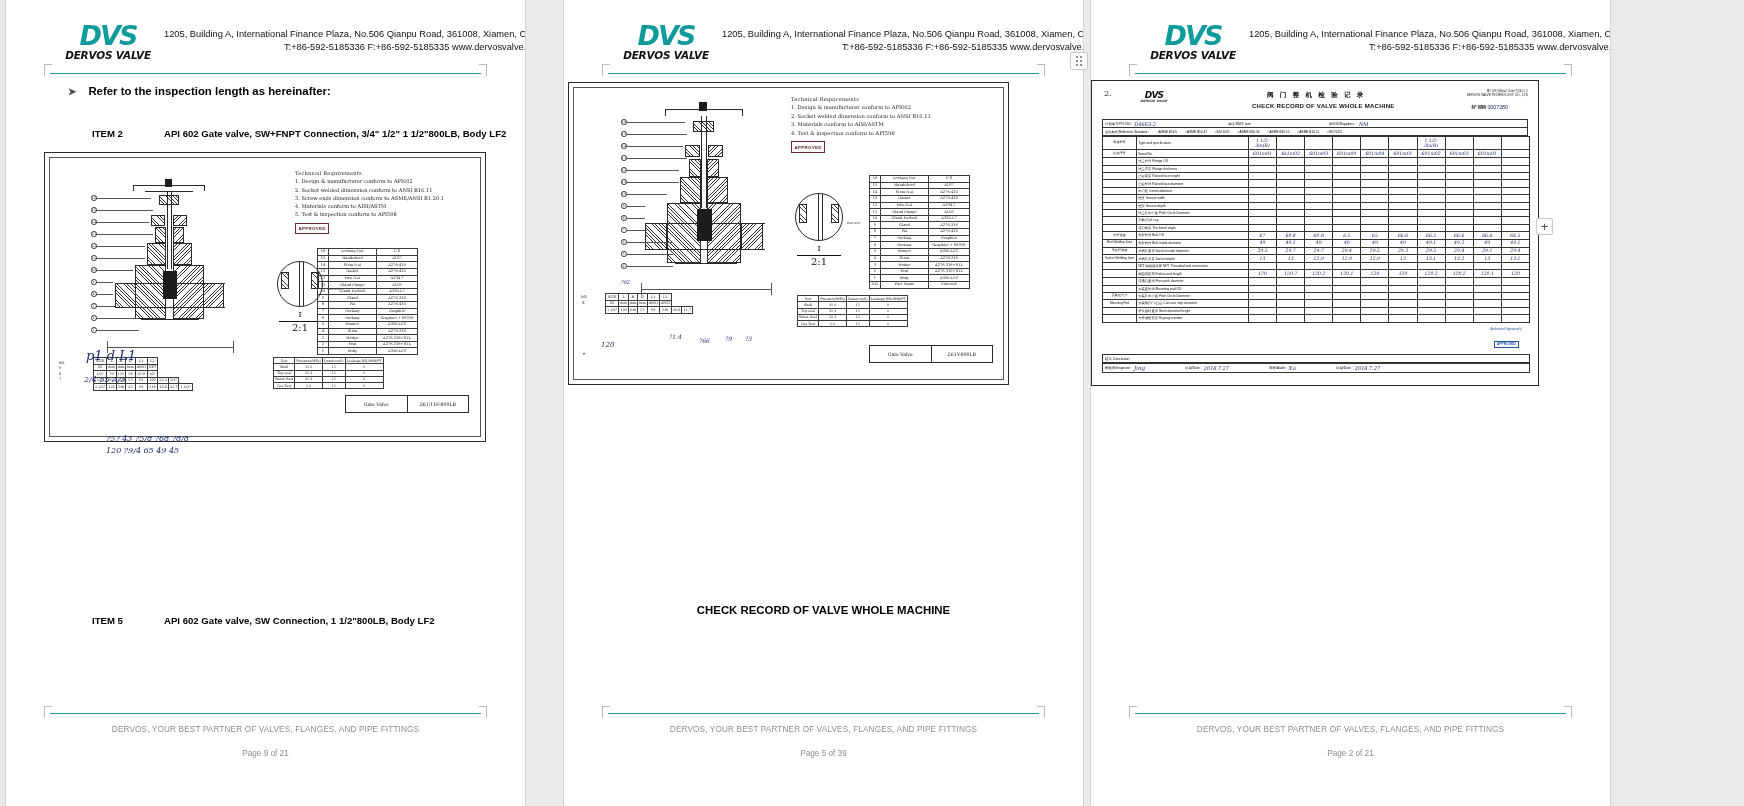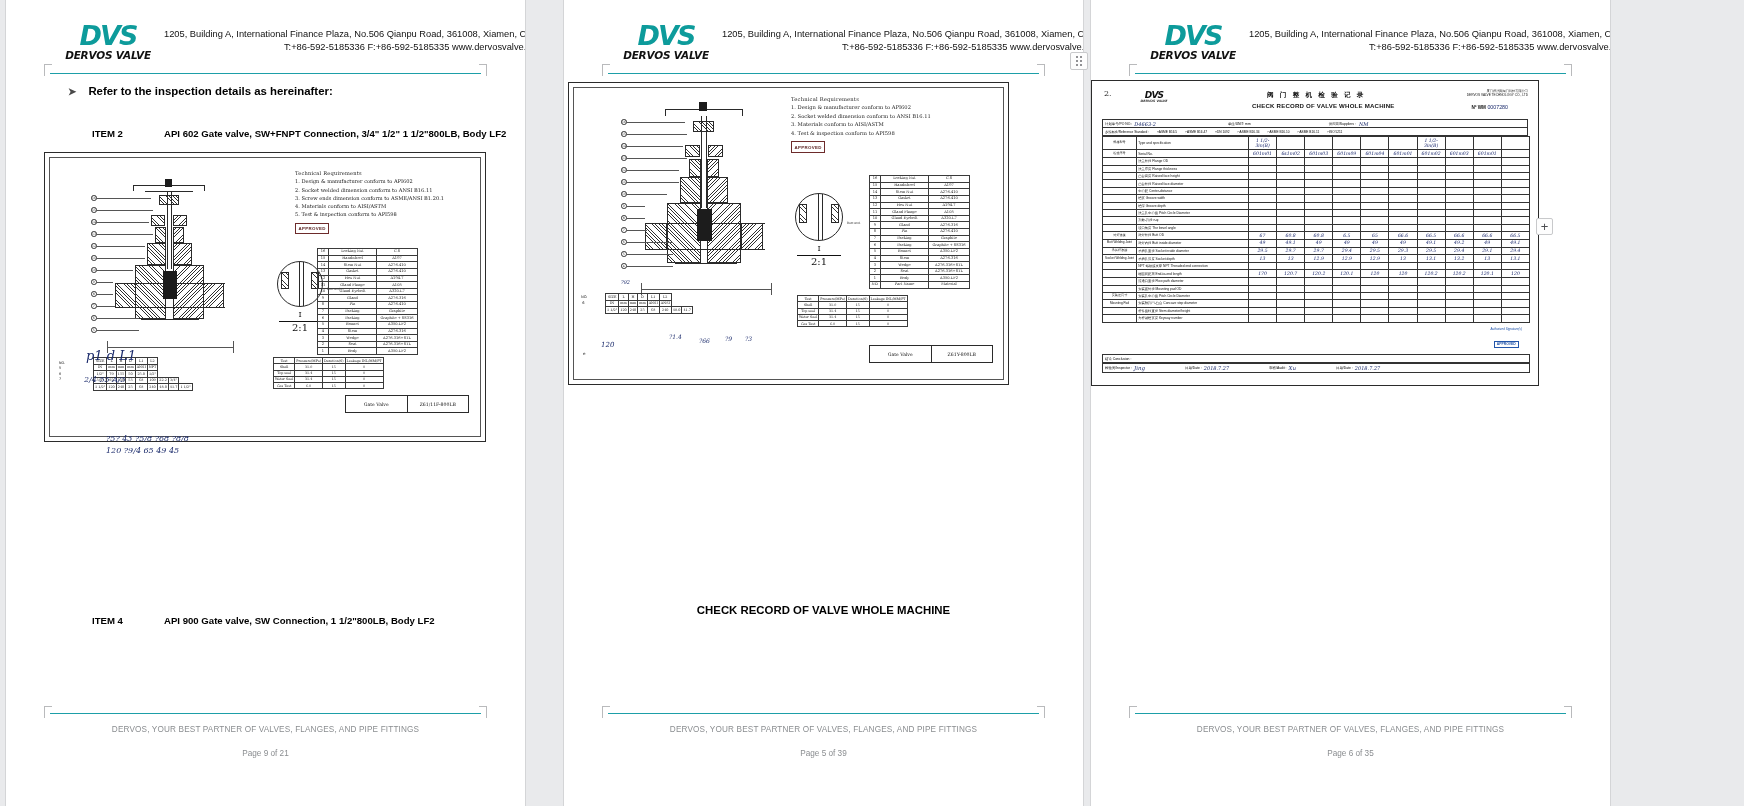--- a/index.html
+++ b/index.html
@@ -239,21 +239,21 @@
       </div>
     </div>
     <div class="head-rule"></div>
     <div class="crop-mark" style="left:38px;top:64px;width:1px;height:12px;"></div>
     <div class="crop-mark" style="left:38px;top:64px;width:8px;height:1px;"></div>
     <div class="crop-mark" style="left:480px;top:64px;width:1px;height:12px;"></div>
     <div class="crop-mark" style="left:473px;top:64px;width:8px;height:1px;"></div>
 
     <div class="bullet-line">
       <span class="bullet-arrow">➤</span>
-      <span>Refer to the inspection details as hereinafter:</span>
+      <span>Refer to the inspection length as hereinafter:</span>
     </div>
 
     <div class="item-line" style="left:86px;top:128px;">
       <span class="it">ITEM 2</span><span>API 602 Gate valve, SW+FNPT   Connection, 3/4" 1/2" 1 1/2"800LB, Body LF2</span>
     </div>
 
     <div class="drawing" style="left:38px;top:152px;width:442px;height:290px;">
       <div class="drawing-inner"></div>
 
       <div class="valve-art" style="left:40px;top:18px;width:185px;height:240px;">
@@ -517,21 +517,21 @@
 
       <div class="dwg-tiny" style="position:absolute;left:14px;top:208px;font-size:3.4px;line-height:1.6;color:#222;">NO.<br>5<br>6<br>7</div>
     </div>
 
     <div class="hand" style="left:80px;top:348px;font-size:13px;">p1  d  L1</div>
     <div class="hand" style="left:78px;top:375px;font-size:8px;">2/4  55  A/3</div>
     <div class="hand" style="left:100px;top:434px;font-size:8px;">?5?  43  ?5/8  ?68  ?8/8</div>
     <div class="hand" style="left:100px;top:446px;font-size:8px;">120  ?9/4  65  49  45</div>
 
     <div class="item-line" style="left:86px;top:615px;">
-      <span class="it">ITEM 4</span><span>API 900 Gate valve, SW Connection, 1 1/2"800LB, Body LF2</span>
+      <span class="it">ITEM 5</span><span>API 602 Gate valve, SW Connection, 1 1/2"800LB, Body LF2</span>
     </div>
 
     <div class="foot-rule"></div>
     <div class="crop-mark" style="left:38px;top:706px;width:1px;height:12px;"></div>
     <div class="crop-mark" style="left:38px;top:706px;width:8px;height:1px;"></div>
     <div class="crop-mark" style="left:480px;top:706px;width:1px;height:12px;"></div>
     <div class="crop-mark" style="left:473px;top:706px;width:8px;height:1px;"></div>
     <div class="foot-line1">DERVOS, YOUR BEST PARTNER OF VALVES, FLANGES, AND PIPE FITTINGS</div>
     <div class="foot-line2">Page 9 of 21</div>
   </div>
@@ -1230,21 +1230,21 @@
         <div style="display:inline-block;border:1px solid #2255aa;color:#2255aa;font-size:3.4px;padding:0.5px 2px;font-weight:bold;">APPROVED</div>
       </div>
     </div>
 
     <div class="foot-rule"></div>
     <div class="crop-mark" style="left:38px;top:706px;width:1px;height:12px;"></div>
     <div class="crop-mark" style="left:38px;top:706px;width:8px;height:1px;"></div>
     <div class="crop-mark" style="left:480px;top:706px;width:1px;height:12px;"></div>
     <div class="crop-mark" style="left:473px;top:706px;width:8px;height:1px;"></div>
     <div class="foot-line1">DERVOS, YOUR BEST PARTNER OF VALVES, FLANGES, AND PIPE FITTINGS</div>
-    <div class="foot-line2">Page 6 of 35</div>
+    <div class="foot-line2">Page 2 of 21</div>
   </div>
 
   <div class="drag-handle">
     <span class="dots">
         <i></i>
         <i></i>
         <i></i>
         <i></i>
         <i></i>
         <i></i>

